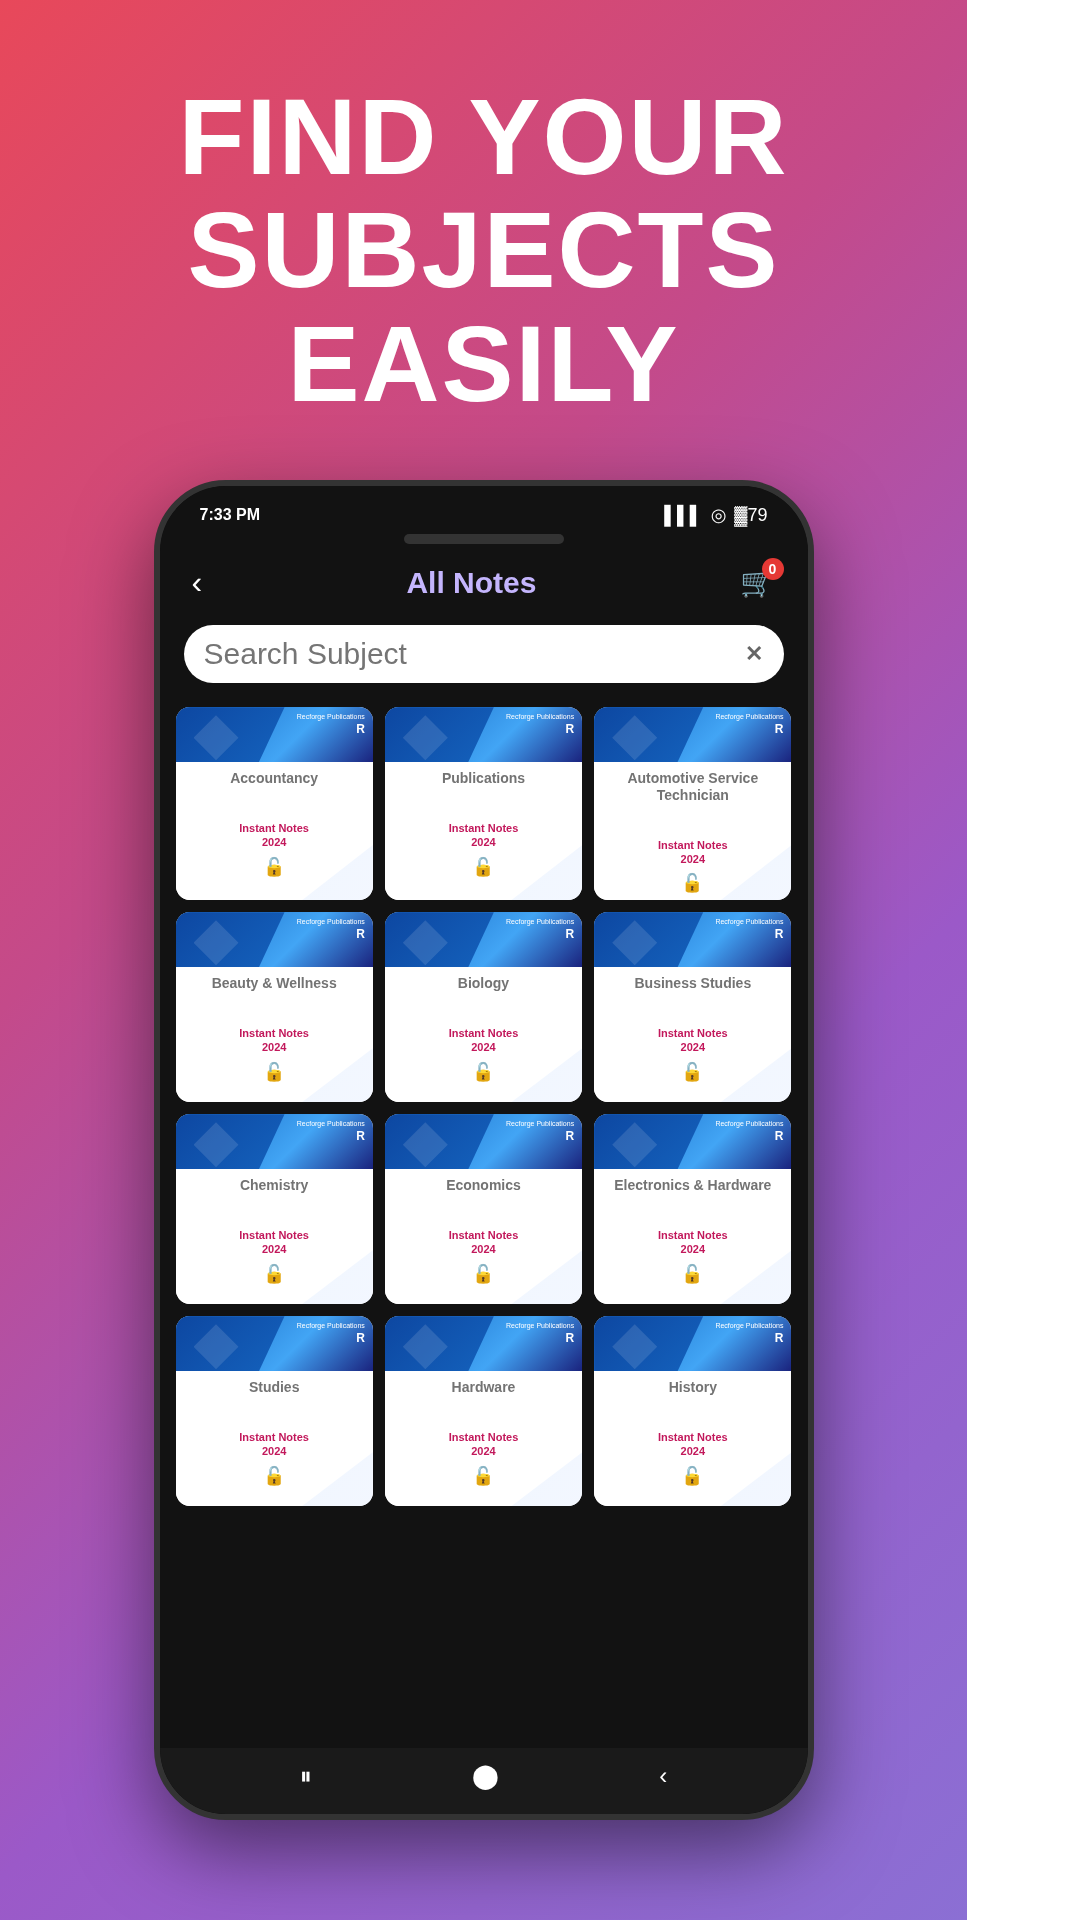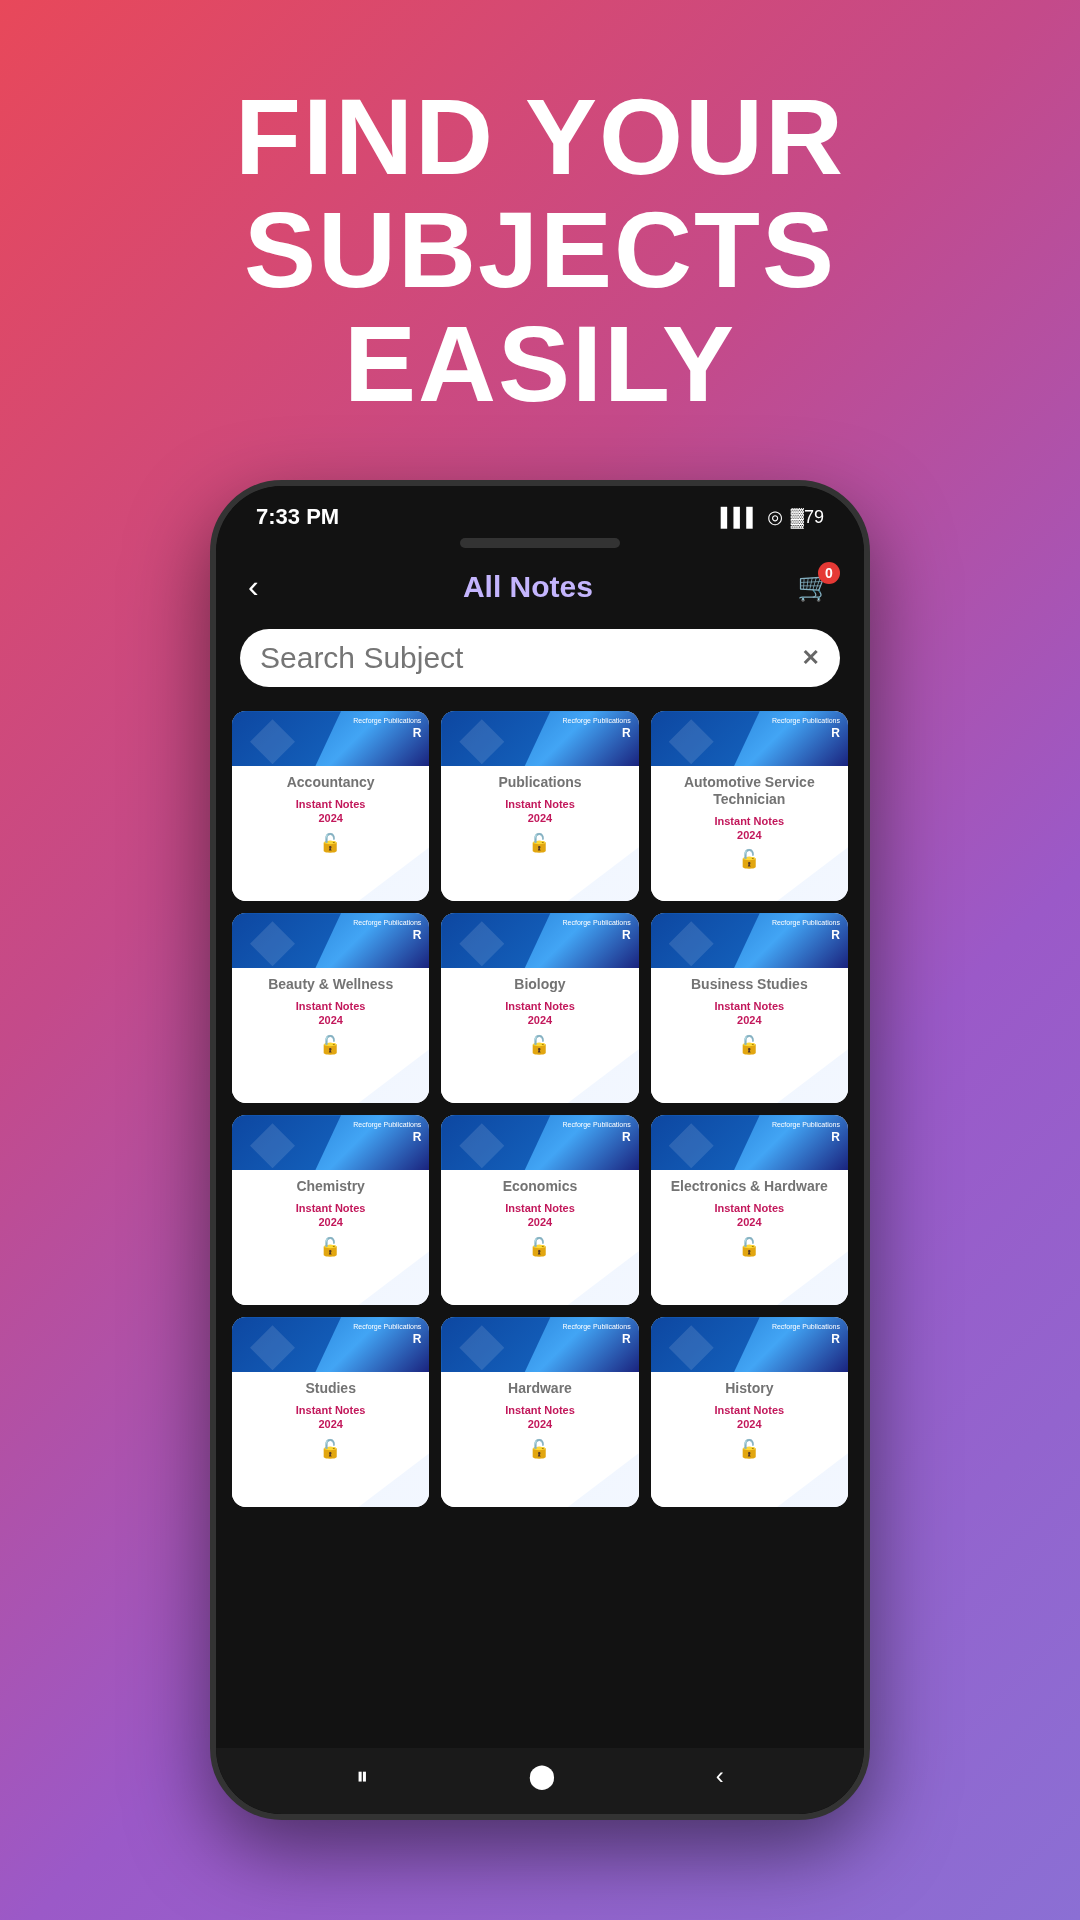--- a/index.html
+++ b/index.html
@@ -3,21 +3,21 @@
   <meta charset="utf-8">
   <style>
     * { margin: 0; padding: 0; box-sizing: border-box; }
     html, body {
       width: 1080px;
       height: 1920px;
       overflow: hidden;
       font-family: -apple-system, BlinkMacSystemFont, 'Segoe UI', sans-serif;
     }
     .bg {
-      width: 1080px;
+      width: 967px;
       height: 1920px;
       background: linear-gradient(135deg, #e8485a 0%, #c44a8a 35%, #9b59c8 65%, #8b6fd4 100%);
       position: relative;
       display: flex;
       flex-direction: column;
       align-items: center;
     }
     .hero-title {
       color: white;
       font-size: 108px;
@@ -81,21 +81,21 @@
     .status-bar {
       display: flex;
       justify-content: space-between;
       align-items: center;
       padding: 18px 40px 8px 40px;
       background: #121212;
       flex-shrink: 0;
     }
     .status-time {
       color: white;
-      font-size: 22px;
+      font-size: 16px;
       font-weight: 600;
     }
     .status-icons {
       display: flex;
       align-items: center;
       gap: 8px;
     }
     .status-icons span {
       color: white;
       font-size: 18px;
@@ -273,20 +273,21 @@
       margin-bottom: 6px;
       z-index: 1;
     }
     .instant-notes {
       font-size: 11px;
       color: #c2185b;
       font-weight: 600;
       text-align: center;
       line-height: 1.3;
       z-index: 1;
+      margin-top: 28px;
     }
     .lock-icon {
       margin-top: 6px;
       font-size: 18px;
       color: #555;
       z-index: 1;
     }
     
     .bottom-nav {
       display: flex;

